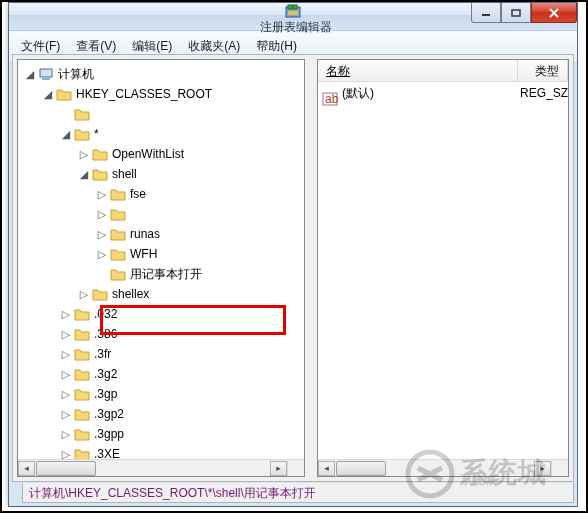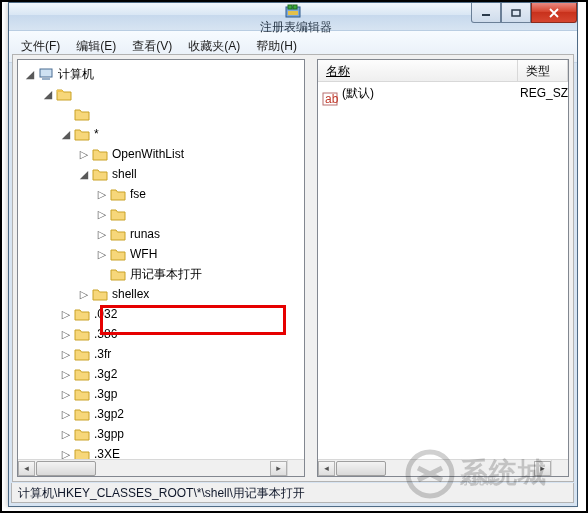--- a/index.html
+++ b/index.html
@@ -38,34 +38,34 @@
   .depth-1 { padding-left: 18px; }
   .depth-2 { padding-left: 36px; }
   .depth-3 { padding-left: 54px; }
   .depth-4 { padding-left: 72px; }
 
   .highlight { position:absolute; border: 3px solid #e60000; pointer-events:none; }
 
   .list-header { display:flex; height:22px; border-bottom:1px solid #d8d8d8; background: linear-gradient(to bottom,#fdfdfd,#efefef); }
   .colhdr { padding: 3px 8px; border-right: 1px solid #d8d8d8; }
   .col-name { width: 200px; text-decoration: underline; }
-  .col-type { flex:1; }
+  .col-type { flex:1;text-align:right; }
   .list-body { padding: 2px 0; }
   .list-row { display:flex; align-items:center; height:18px; }
   .cell-name { width:200px; display:flex; align-items:center; padding-left:4px; }
   .cell-type { flex:1; padding-left:8px; }
   .value-icon { width:16px; height:16px; margin-right:4px;margin-top:12px; }
 
   .hscroll { position:absolute; bottom:0; left:0; right:17px; height:17px; background:#f0f0f0; border-top:1px solid #d8d8d8; display:flex; align-items:center; }
   .vscroll-corner { position:absolute; bottom:0; right:0; width:17px; height:17px; background:#f0f0f0; border-top:1px solid #d8d8d8; border-left:1px solid #d8d8d8; }
   .sbtn { width:17px; height:15px; background:linear-gradient(to bottom,#f6f6f6,#dedede); border:1px solid #b0b0b0; display:flex; align-items:center;justify-content:center; color:#505050; font-size:9px;}
   .thumb { height:15px; background:linear-gradient(to bottom,#f3f3f3,#d9d9d9); border:1px solid #9f9f9f; border-radius:2px; margin:0 1px;}
   .track { flex:1; display:flex; align-items:center; }
 
-  .statusbar { position:absolute; left:2px; right:3px; bottom:3px; height:20px; background:#f0f0f0; border:1px solid #b3b3b3; border-top:none; padding:2px 6px; color:#0f172a; }
+  .statusbar { position:absolute; left:13px; right:3px; bottom:3px; height:20px; background:#f0f0f0; border:1px solid #b3b3b3; border-top:none; padding:2px 6px; color:#701a75; }
 
   .watermark { position:absolute; right:8px; bottom:6px; opacity:0.18; pointer-events:none; }
   .watermark .big { font-size:28px; font-weight:bold; color:#000; letter-spacing:1px; }
 
   .splitter { width:4px; cursor: ew-resize; background:#f0f0f0; }
 </style>
 </head>
 <body>
 
 <div class="outer-border"></div>
@@ -96,22 +96,22 @@
       <div class="winbtn close">
         <svg width="12" height="10">
             <path d="M2 1 L10 9 M10 1 L2 9" stroke="#fff" stroke-width="1.8"></path>
           </svg>
       </div>
     </div>
   </div>
 
   <div class="menubar">
     <div class="menuitem">文件(F)</div>
+    <div class="menuitem">查看(V)</div>
     <div class="menuitem">编辑(E)</div>
-    <div class="menuitem">查看(V)</div>
     <div class="menuitem">收藏夹(A)</div>
     <div class="menuitem">帮助(H)</div>
   </div>
 
   <div class="client">
 
     <div class="pane left">
       <div class="tree">
 
         <div class="node depth-0">
@@ -124,20 +124,21 @@
           </span>
           <span>计算机</span>
         </div>
 
         <div class="node depth-1">
           <span class="expander">◢</span>
           <svg class="folder-icon" viewBox="0 0 16 14">
               <path d="M1 3 h5 l1.5 2 H15 v8 H1 z" fill="#f7d77a" stroke="#c9a227"></path>
               <path d="M1 3 h5 l1.5 2 H1 z" fill="#f0c34e"></path>
             </svg>
+          <span>HKEY_CLASSES_ROOT</span>
         </div>
 
         <div class="node depth-2">
           <span class="expander none">▷</span>
           <svg class="folder-icon" viewBox="0 0 16 14">
               <path d="M1 3 h5 l1.5 2 H15 v8 H1 z" fill="#f7d77a" stroke="#c9a227"></path>
             </svg>
           <span></span>
         </div>
 

